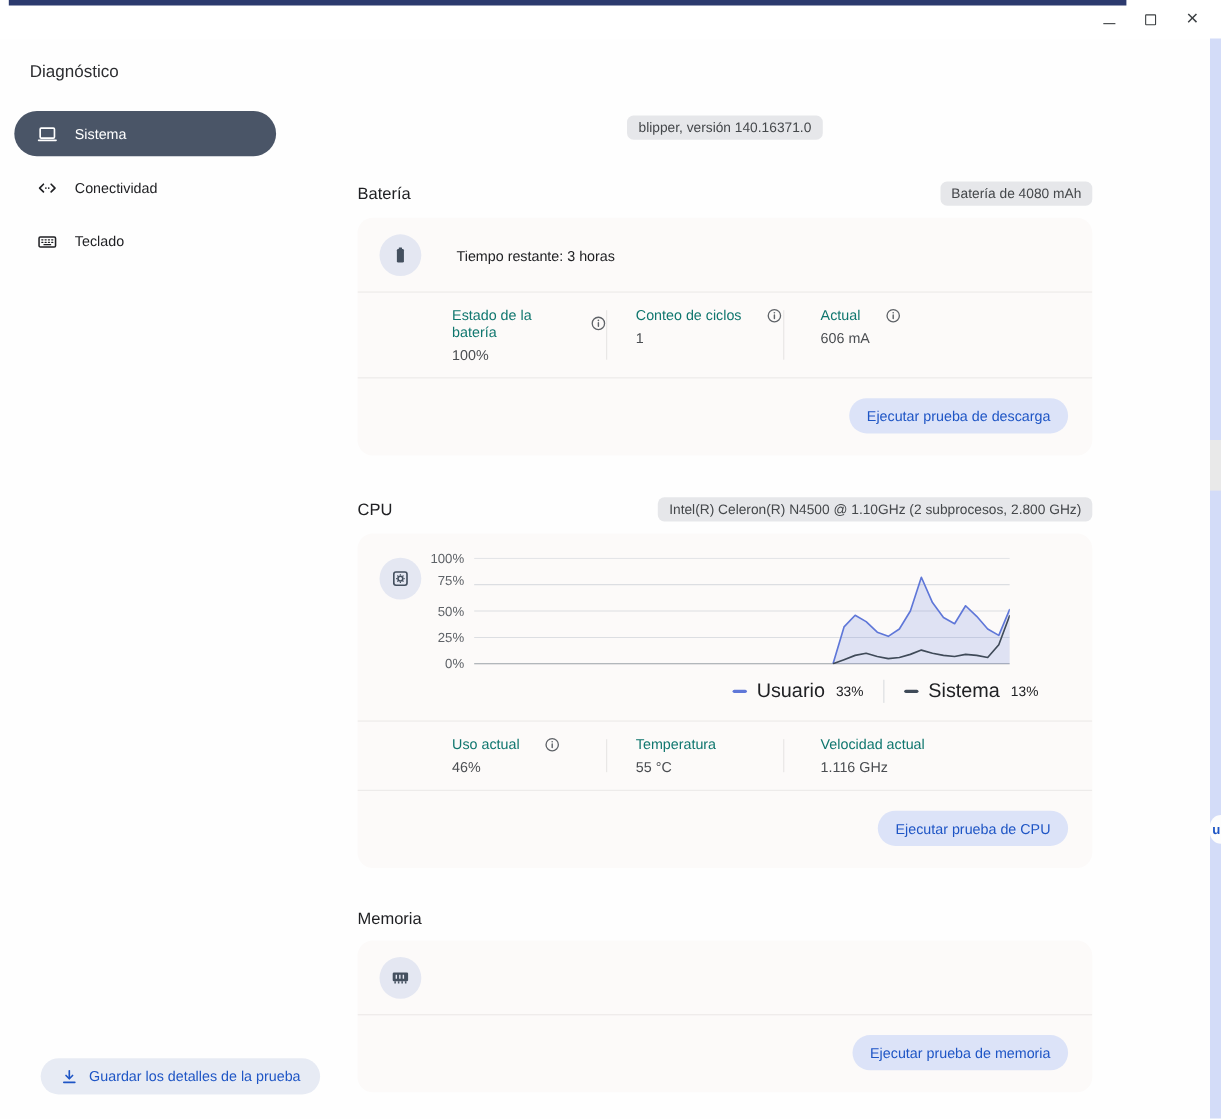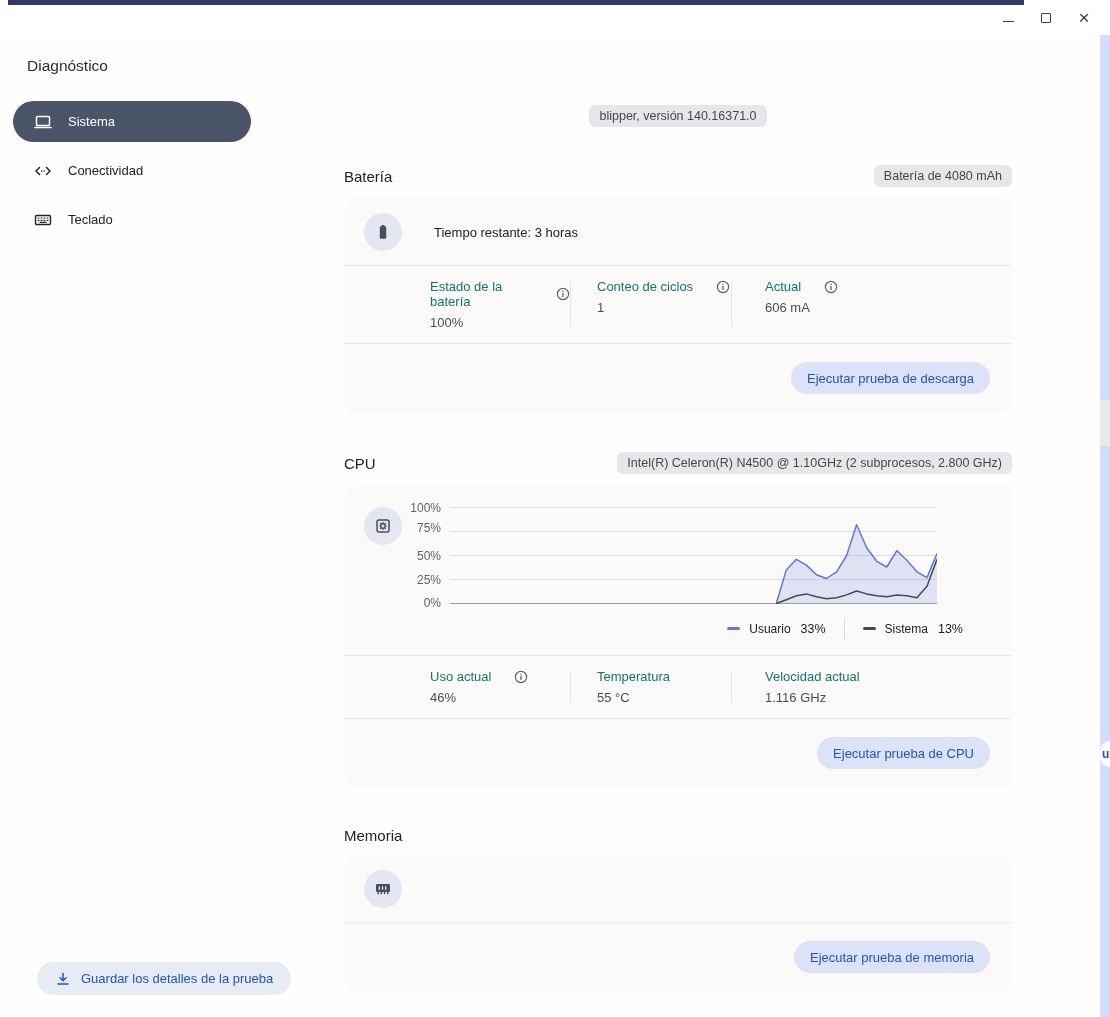--- a/index.html
+++ b/index.html
@@ -32,21 +32,21 @@
   .app-title { font-size: 15.5px; font-weight: 500; color: #2d2e31; margin: 22px 0 0 27px; }
   .nav { margin-top: 26px; }
   .nav-item { width: 238px; height: 41px; border-radius: 21px; margin: 0 0 8px 13px; display: flex; align-items: center; padding-left: 21px; gap: 16px; font-size: 13px; font-weight: 500; color: #202124; cursor: pointer; }
   .nav-item.selected { background: #4a5567; color: #ffffff; }
   .nav-icon { width: 18px; height: 18px; display: inline-flex; }
   .nav-icon svg { width: 18px; height: 18px; }
 
   .save-btn { position: absolute; left: 37px; bottom: 22px; height: 33px; border: none; border-radius: 17px; background: #e7ebf4; color: #1e55c5; font-family: inherit; font-size: 13px; font-weight: 500; display: flex; align-items: center; gap: 10px; padding: 0 18px; cursor: pointer; }
   .dl-icon { display: inline-flex; width: 16px; height: 16px; color: #1e55c5; }
 
-  .main { width: 668px; margin-left: 34px; }
+  .main { width: 668px; margin-left: 15px; }
 
   .chip { background: #e6e7ea; border-radius: 6px; padding: 4px 10px; font-size: 12.5px; color: #44474a; width: fit-content; white-space: nowrap; }
   .version-chip { margin: 70px auto 0; }
 
   .section-head { display: flex; justify-content: space-between; align-items: center; margin: 38px 0 11px; }
   .section-title { font-size: 15px; font-weight: 500; color: #202124; }
 
   .card { background: #fcfaf9; border-radius: 14px; overflow: hidden; }
   .divider { height: 1px; background: #ebe9e8; }
   .vdiv { width: 1px; background: #e7e5e4; align-self: stretch; margin: 3px 0; }
@@ -80,21 +80,21 @@
   .yticks span { position: absolute; right: 9px; transform: translateY(-50%); font-size: 12px; color: #5f6368; }
   .yticks span:nth-child(1) { top: 1px; }
   .yticks span:nth-child(2) { top: 21px; }
   .yticks span:nth-child(3) { top: 48.5px; }
   .yticks span:nth-child(4) { top: 72.5px; }
   .yticks span:nth-child(5) { top: 96px; }
   .chart-svg { display: block; }
 
   .legend { display: flex; align-items: center; justify-content: flex-end; padding: 14px 25px 16px 0; }
   .dash { width: 13px; height: 3.5px; border-radius: 2px; display: inline-block; margin-right: 9px; background: #4a5567; }
-  .legend-label { font-size: 12px; color: #202124; margin-right: 10px; }
+  .legend-label { font-size: 18px; color: #202124; margin-right: 10px; }
   .legend-value { font-size: 12.5px; color: #202124; }
   .legend-div { width: 1px; height: 21px; background: #dadce0; margin: 0 18px; }
 </style>
 </head>
 <body>
 
 <div class="top-edge"></div>
 
 <header class="titlebar">
   <div class="win-controls">

